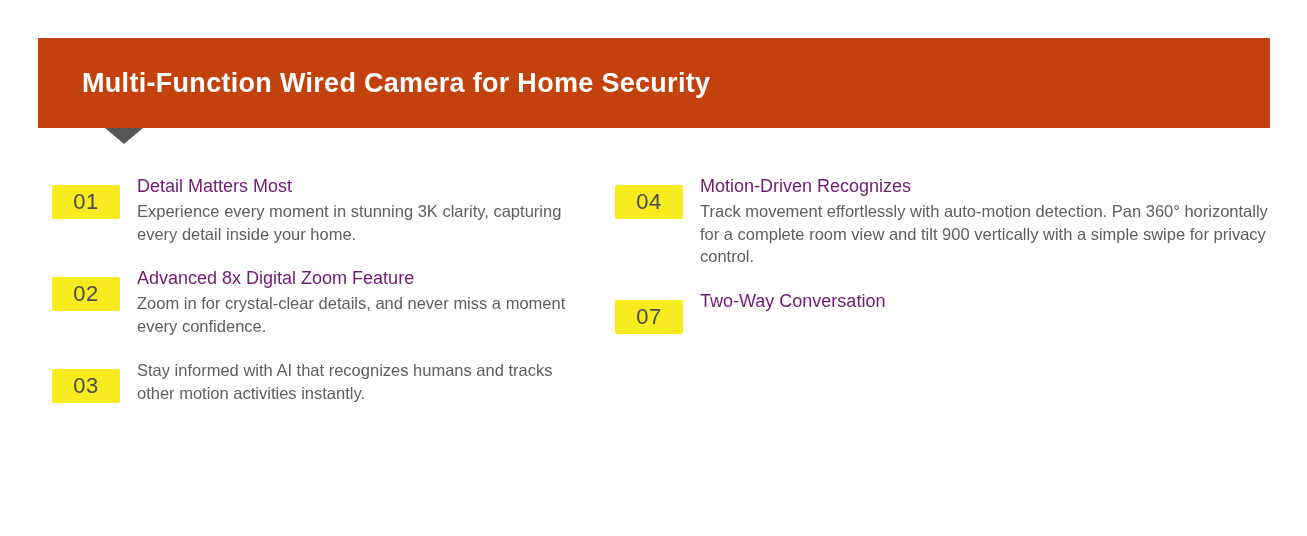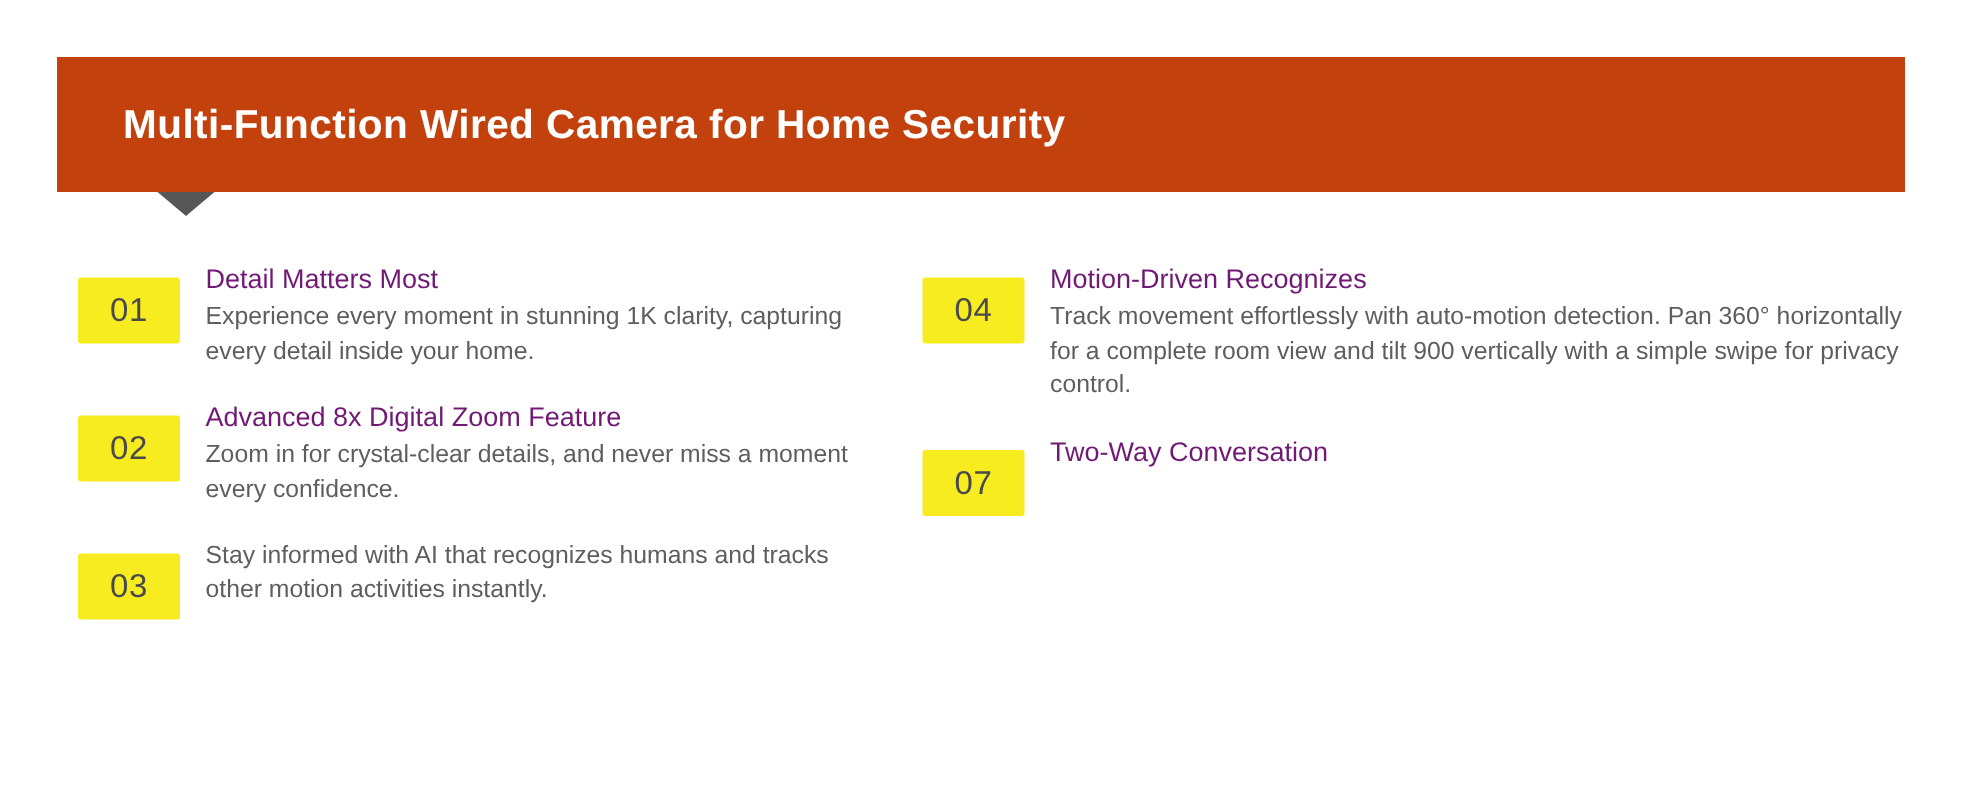--- a/index.html
+++ b/index.html
@@ -64,21 +64,21 @@
   }
 
   .item {
     display: flex;
     align-items: flex-start;
     margin-bottom: 22px;
   }
   .badge {
     flex: 0 0 auto;
     width: 68px;
-    height: 44px;
+    height: 34px;
     background: #f7ec20;
     color: #4a4a4a;
     font-size: 22px;
     font-weight: normal;
     display: flex;
     align-items: center;
     justify-content: center;
     border-radius: 2px;
     margin-top: 10px;
     letter-spacing: 0.5px;
@@ -112,21 +112,21 @@
 <div class="banner-notch"></div>
 
 <div class="columns">
 
   <div class="col col-left">
 
     <div class="item">
       <div class="badge">01</div>
       <div class="item-text">
         <div class="item-title">Detail Matters Most</div>
-        <div class="item-desc">Experience every moment in stunning 1K clarity, capturing every detail inside your home.</div>
+        <div class="item-desc">Experience every moment in stunning 3K clarity, capturing every detail inside your home.</div>
       </div>
     </div>
 
     <div class="item">
       <div class="badge">02</div>
       <div class="item-text">
         <div class="item-title">Advanced 8x Digital Zoom Feature</div>
         <div class="item-desc">Zoom in for crystal-clear details, and never miss a moment every confidence.</div>
       </div>
     </div>

